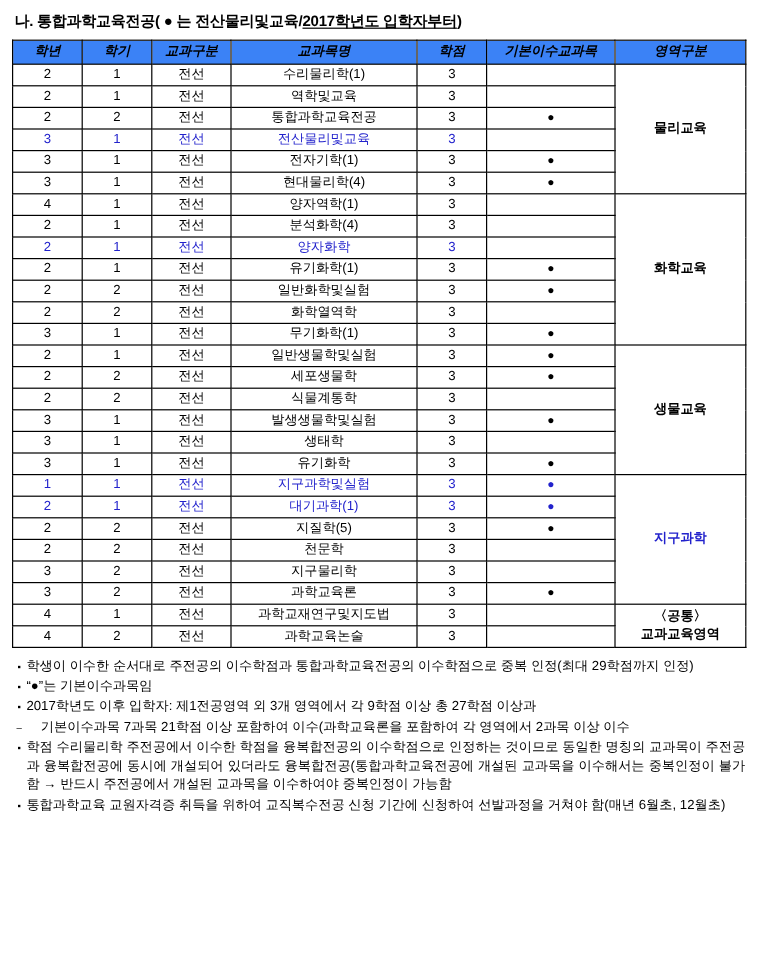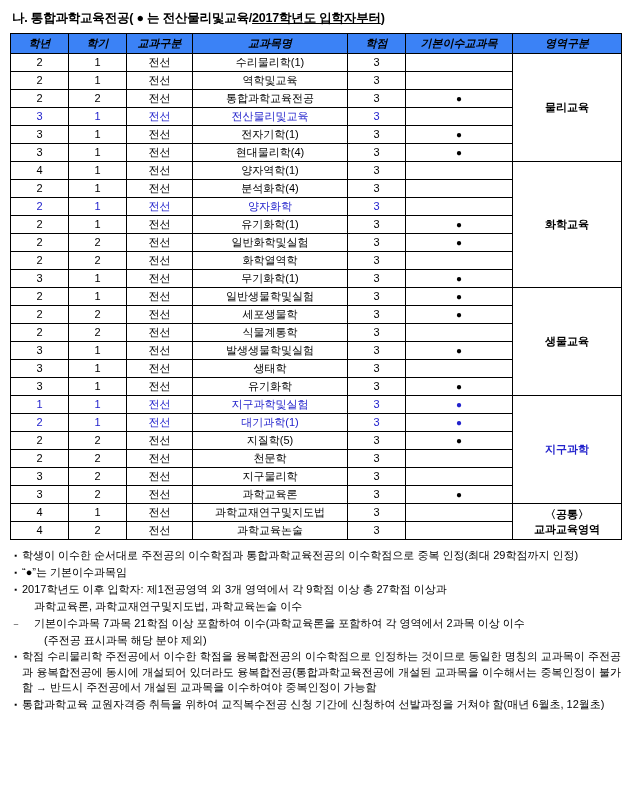--- a/index.html
+++ b/index.html
@@ -357,32 +357,24 @@
       </div>
       <div class="note">
         <span class="bullet">▪</span>
         <div class="body justify">“●”는 기본이수과목임</div>
       </div>
       <div class="note">
         <span class="bullet">▪</span>
         <div class="body justify"><b>2017학년도 이후 입학자:</b> 제1전공영역 외 3개 영역에서 각 9학점 이상 총 27학점 이상과</div>
       </div>
       <div class="note">
-        <span class="bullet"></span>
-        <div class="body justify sub">과학교육론, 과학교재연구및지도법, 과학교육논술 이수</div>
-      </div>
-      <div class="note">
         <span class="bullet">–</span>
         <div class="body justify sub">기본이수과목 7과목 21학점 이상 포함하여 이수(과학교육론을 포함하여 각 영역에서 2과목 이상 이수</div>
       </div>
       <div class="note">
-        <span class="bullet"></span>
-        <div class="body justify sub2">(주전공 표시과목 해당 분야 제외)</div>
-      </div>
-      <div class="note">
         <span class="bullet">▪</span>
         <div class="body justify">학점 수리물리학 주전공에서 이수한 학점을 융복합전공의 이수학점으로 인정하는 것이므로 동일한 명칭의 교과목이 주전공과 융복합전공에 동시에 개설되어 있더라도 융복합전공(통합과학교육전공에 개설된 교과목을 이수해서는 중복인정이 불가함 → 반드시 주전공에서 개설된 교과목을 이수하여야 중복인정이 가능함</div>
       </div>
       <div class="note">
         <span class="bullet">▪</span>
         <div class="body justify">통합과학교육 교원자격증 취득을 위하여 교직복수전공 신청 기간에 신청하여 선발과정을 거쳐야 함(매년 6월초, 12월초)</div>
       </div>
     </div>
 
 </div>

